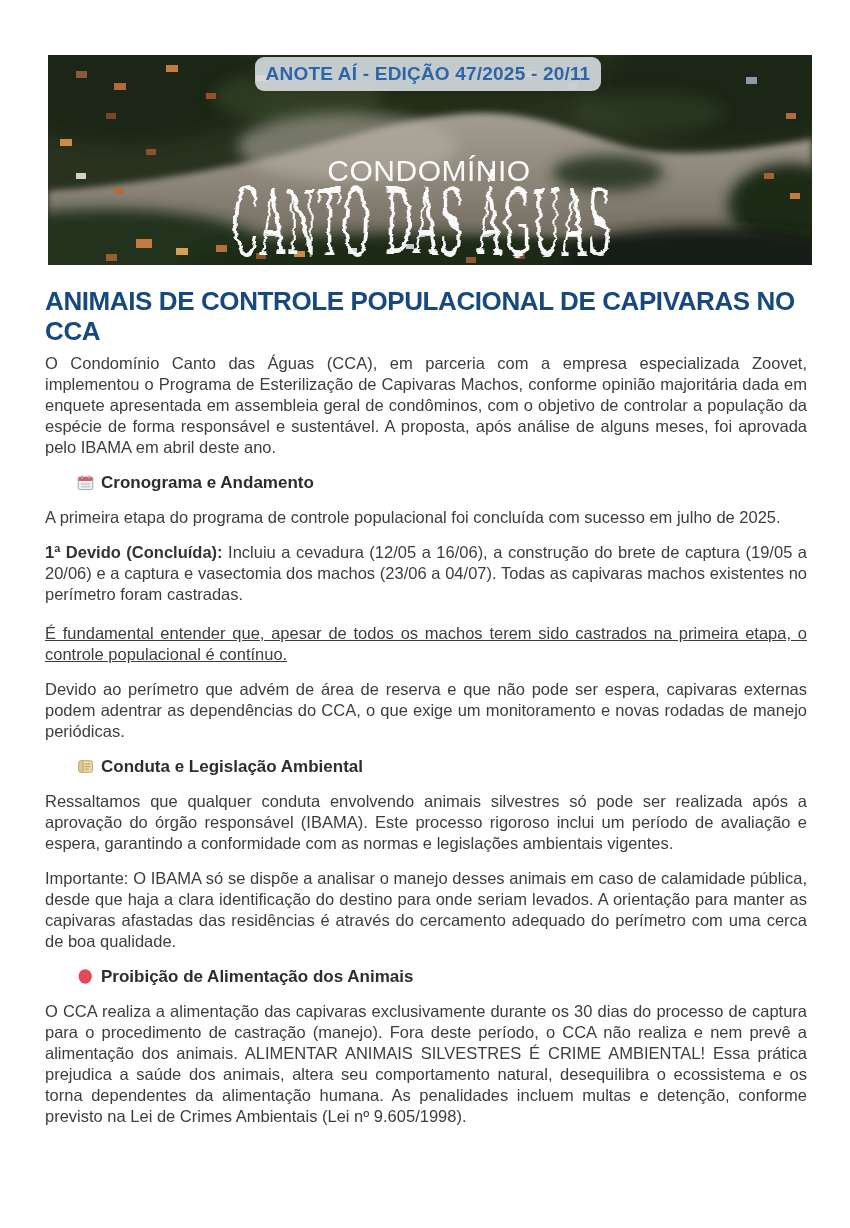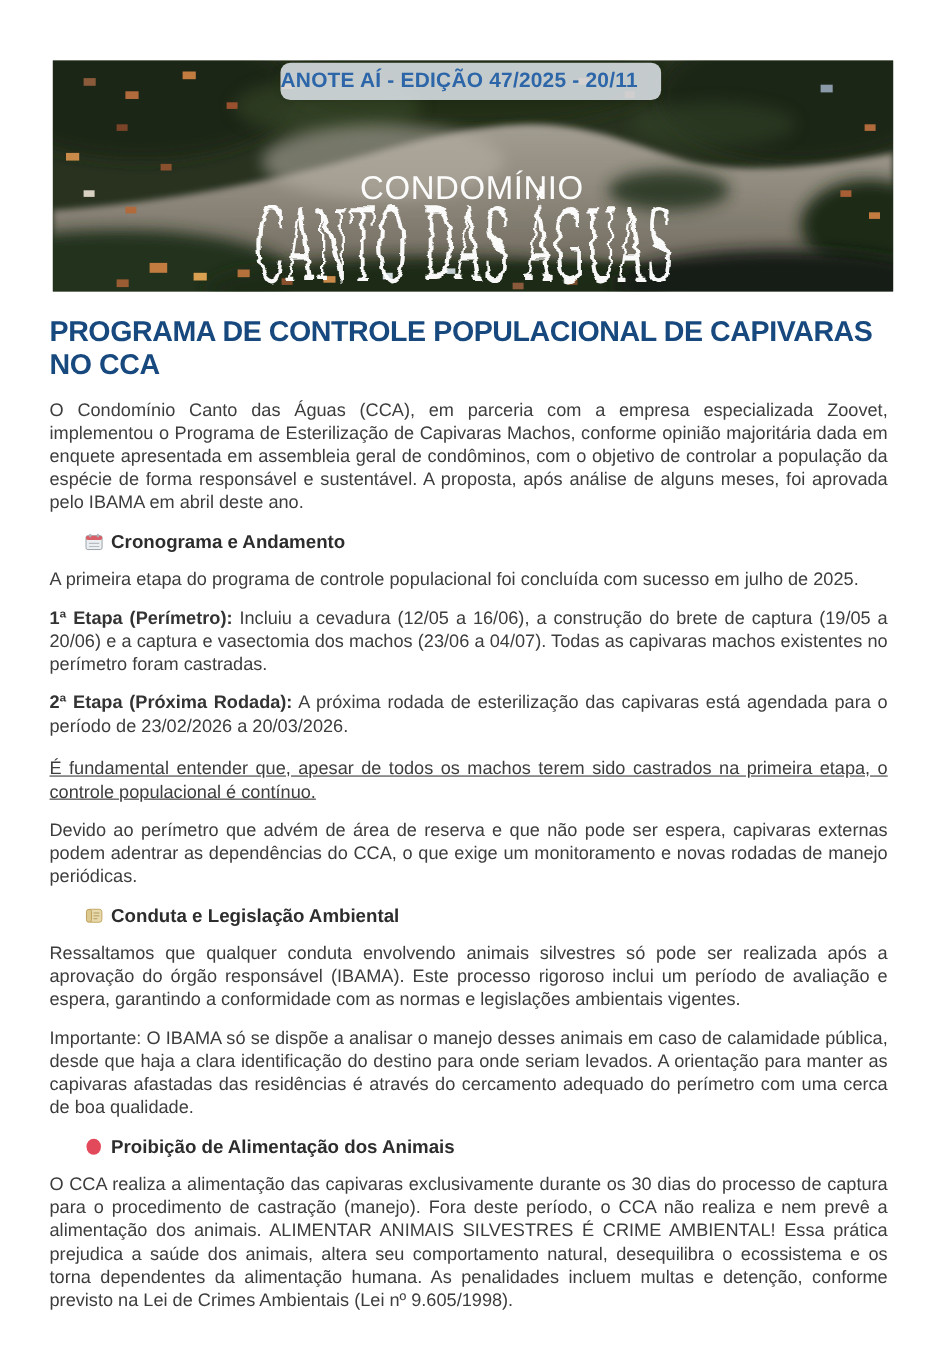--- a/index.html
+++ b/index.html
@@ -12,37 +12,37 @@
 
   
   .hero{
     position:absolute;left:48px;top:55px;width:764px;height:210px;
     background:#28321f;overflow:hidden;
   }
   .hero svg.photo{position:absolute;left:0;top:0;}
   .banner{
     position:absolute;left:207px;top:2px;width:346px;height:34px;
     background:rgba(224,229,235,0.86);border-radius:9px;
-    display:flex;align-items:center;
+    display:flex;align-items:center;justify-content:center;
     font-size:19px;font-weight:bold;color:#2d66a8;letter-spacing:.2px;
     box-shadow:0 0 6px rgba(0,0,0,.15);
   }
   .logo{position:absolute;left:0;top:0;width:764px;height:210px;pointer-events:none;}
 
   
   .content{position:absolute;left:45px;top:265px;width:762px;color:#3d3d3d;}
   h1{
     margin:21px 0 0 0;font-size:26px;line-height:30px;letter-spacing:-0.4px;
     font-weight:bold;color:#17497e;
   }
   p{
     margin:14px 0 0 0;font-size:16.5px;line-height:21px;text-align:justify;
     color:#3d3d3d;
   }
-  p.intro{margin-top:17px;}
+  p.intro{margin-top:7px;}
   p.tight{margin-top:14px;}
   p.after-gap{margin-top:18px;text-decoration:underline;}
   h3.section-title{
     margin:14px 0 0 0;font-size:17px;line-height:21px;font-weight:bold;color:#2d2d2d;
     display:flex;align-items:center;gap:7px;padding-left:32px;
   }
   h3 .ico{display:inline-flex;width:17px;height:17px;flex:0 0 17px;}
   strong{font-weight:bold;color:#333;}
 </style>
 </head>
@@ -128,40 +128,39 @@
       </g>
     </svg>
 
     <div class="banner">
       <span>ANOTE AÍ - EDIÇÃO 47/2025 - 20/11</span>
     </div>
   </div>
 
   <div class="content">
 
-    <h1>PROGRAMA DE CONTROLE POPULACIONAL DE CAPIVARAS NO CCA</h1>
+    <h1>ANIMAIS DE CONTROLE POPULACIONAL DE CAPIVARAS NO CCA</h1>
 
     <p class="intro">O Condomínio Canto das Águas (CCA), em parceria com a empresa especializada Zoovet, implementou o Programa de Esterilização de Capivaras Machos, conforme opinião majoritária dada em enquete apresentada em assembleia geral de condôminos, com o objetivo de controlar a população da espécie de forma responsável e sustentável. A proposta, após análise de alguns meses,  foi aprovada pelo IBAMA em abril deste ano.</p>
 
     <h3 class="section-title">
       <span class="ico">
         <svg width="17" height="17" viewBox="0 0 17 17">
           <rect x="1.2" y="3" width="14.6" height="12.6" rx="1.6" fill="#eceff1" stroke="#9aa2a8" stroke-width="0.9"></rect>
           <path d="M1.2 7.2 h14.6" stroke="#c3737c" stroke-width="0.01"></path>
           <rect x="1.2" y="3" width="14.6" height="4" rx="1.6" fill="#d96069"></rect>
           <rect x="4" y="1.2" width="2" height="3.4" rx="1" fill="#aeb6bb"></rect>
           <rect x="11" y="1.2" width="2" height="3.4" rx="1" fill="#aeb6bb"></rect>
           <path d="M3.8 10 h9.4 M3.8 12.8 h9.4" stroke="#b6bcc1" stroke-width="1"></path>
         </svg>
       </span>
       <span>Cronograma e Andamento</span>
     </h3>
     <p class="tight">A primeira etapa do programa de controle populacional foi concluída com sucesso em julho de 2025.</p>
-    <p><strong>1ª Etapa (Perímetro):</strong><span> Incluiu a cevadura (12/05 a 16/06), a construção do brete de captura (19/05 a 20/06) e a captura e vasectomia dos machos (23/06 a 04/07). Todas as capivaras machos existentes no perímetro foram castradas.</span></p>
-    <p><strong>2ª Etapa (Próxima Rodada):</strong><span> A próxima rodada de esterilização das capivaras está agendada para o período de 23/02/2026 a 20/03/2026.</span></p>
+    <p><strong>1ª Devido (Concluída):</strong><span> Incluiu a cevadura (12/05 a 16/06), a construção do brete de captura (19/05 a 20/06) e a captura e vasectomia dos machos (23/06 a 04/07). Todas as capivaras machos existentes no perímetro foram castradas.</span></p>
 
     <p class="after-gap">É fundamental entender que, apesar de todos os machos terem sido castrados na primeira etapa, o controle populacional é contínuo.</p>
     <p>Devido ao perímetro que advém de área de reserva e que não pode ser espera, capivaras externas podem adentrar as dependências do CCA, o que exige um monitoramento e novas rodadas de manejo periódicas.</p>
 
     <h3 class="section-title">
       <span class="ico">
         <svg width="17" height="17" viewBox="0 0 17 17">
           <path d="M5 2.6 h8.2 a2.4 2.4 0 0 1 2.4 2.4 v7 a2.4 2.4 0 0 1 -2.4 2.4 H5 z" fill="#e8d9ad" stroke="#c3a661" stroke-width="0.9"></path>
           <rect x="1.6" y="2.6" width="4.6" height="11.8" rx="2.3" fill="#dcc98f" stroke="#bda05c" stroke-width="0.9"></rect>
           <path d="M8 6 h5.4 M8 8.6 h5.4 M8 11.2 h3.6" stroke="#b09a5e" stroke-width="0.9"></path>

